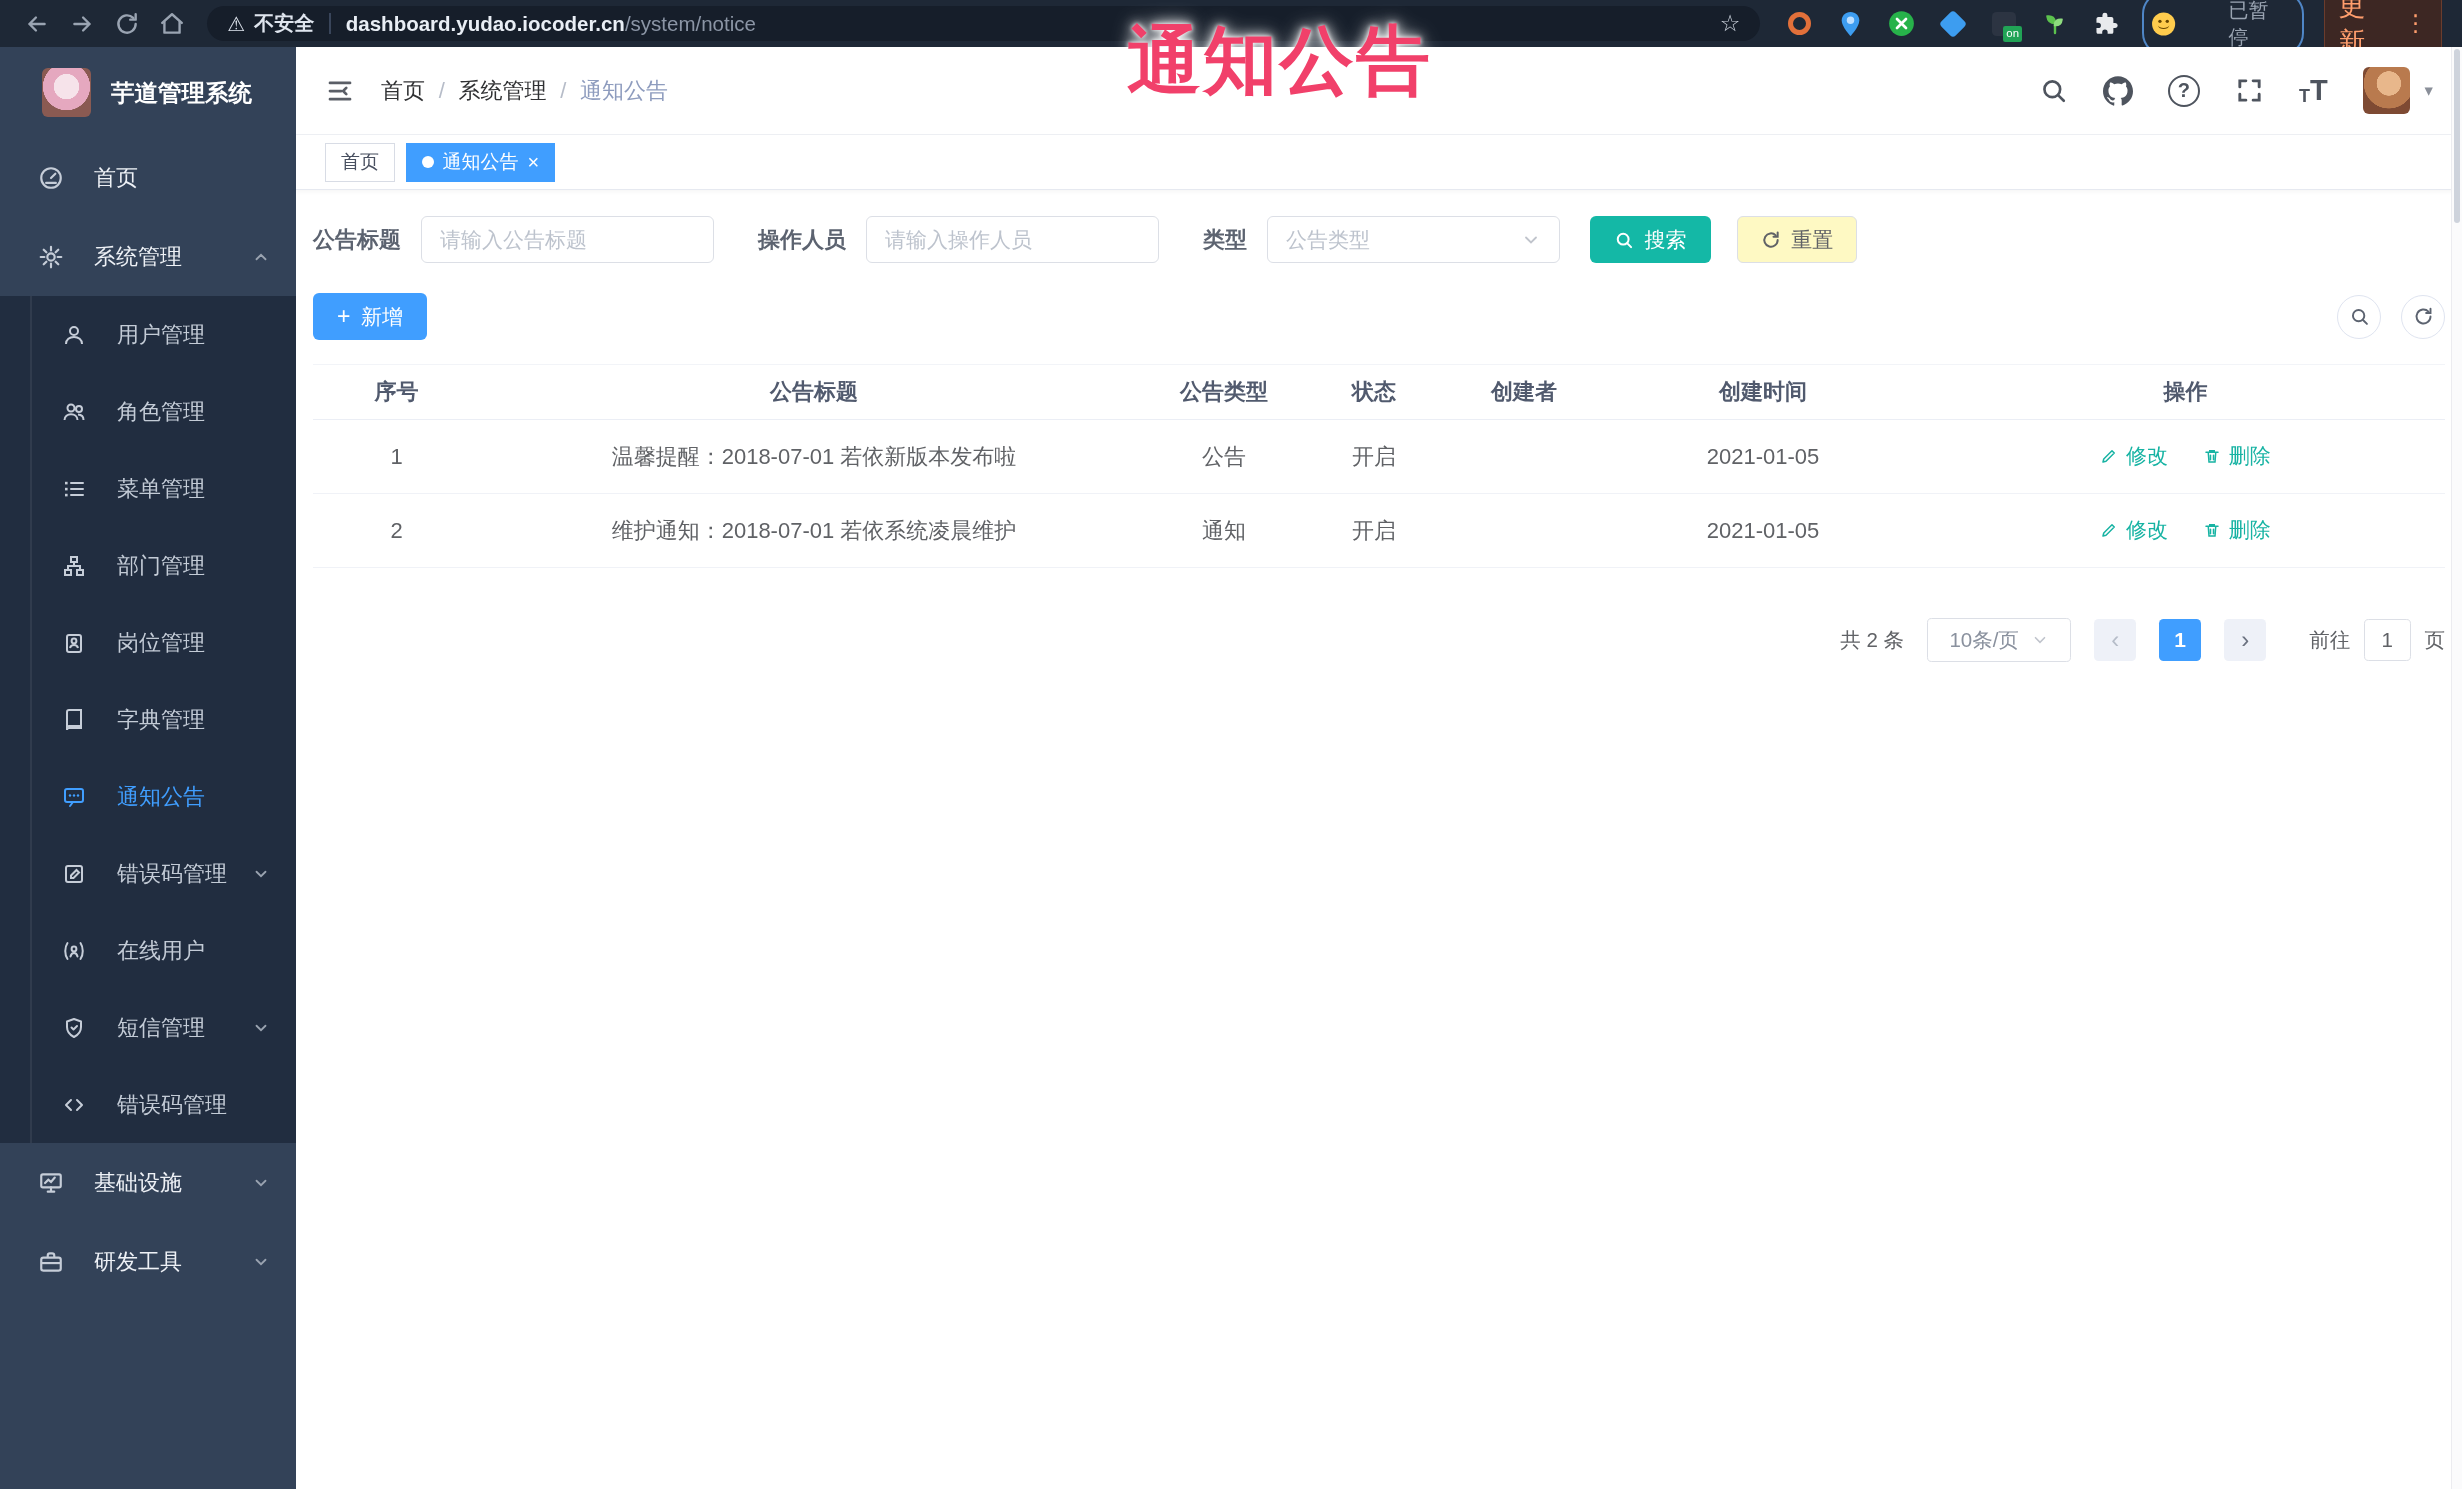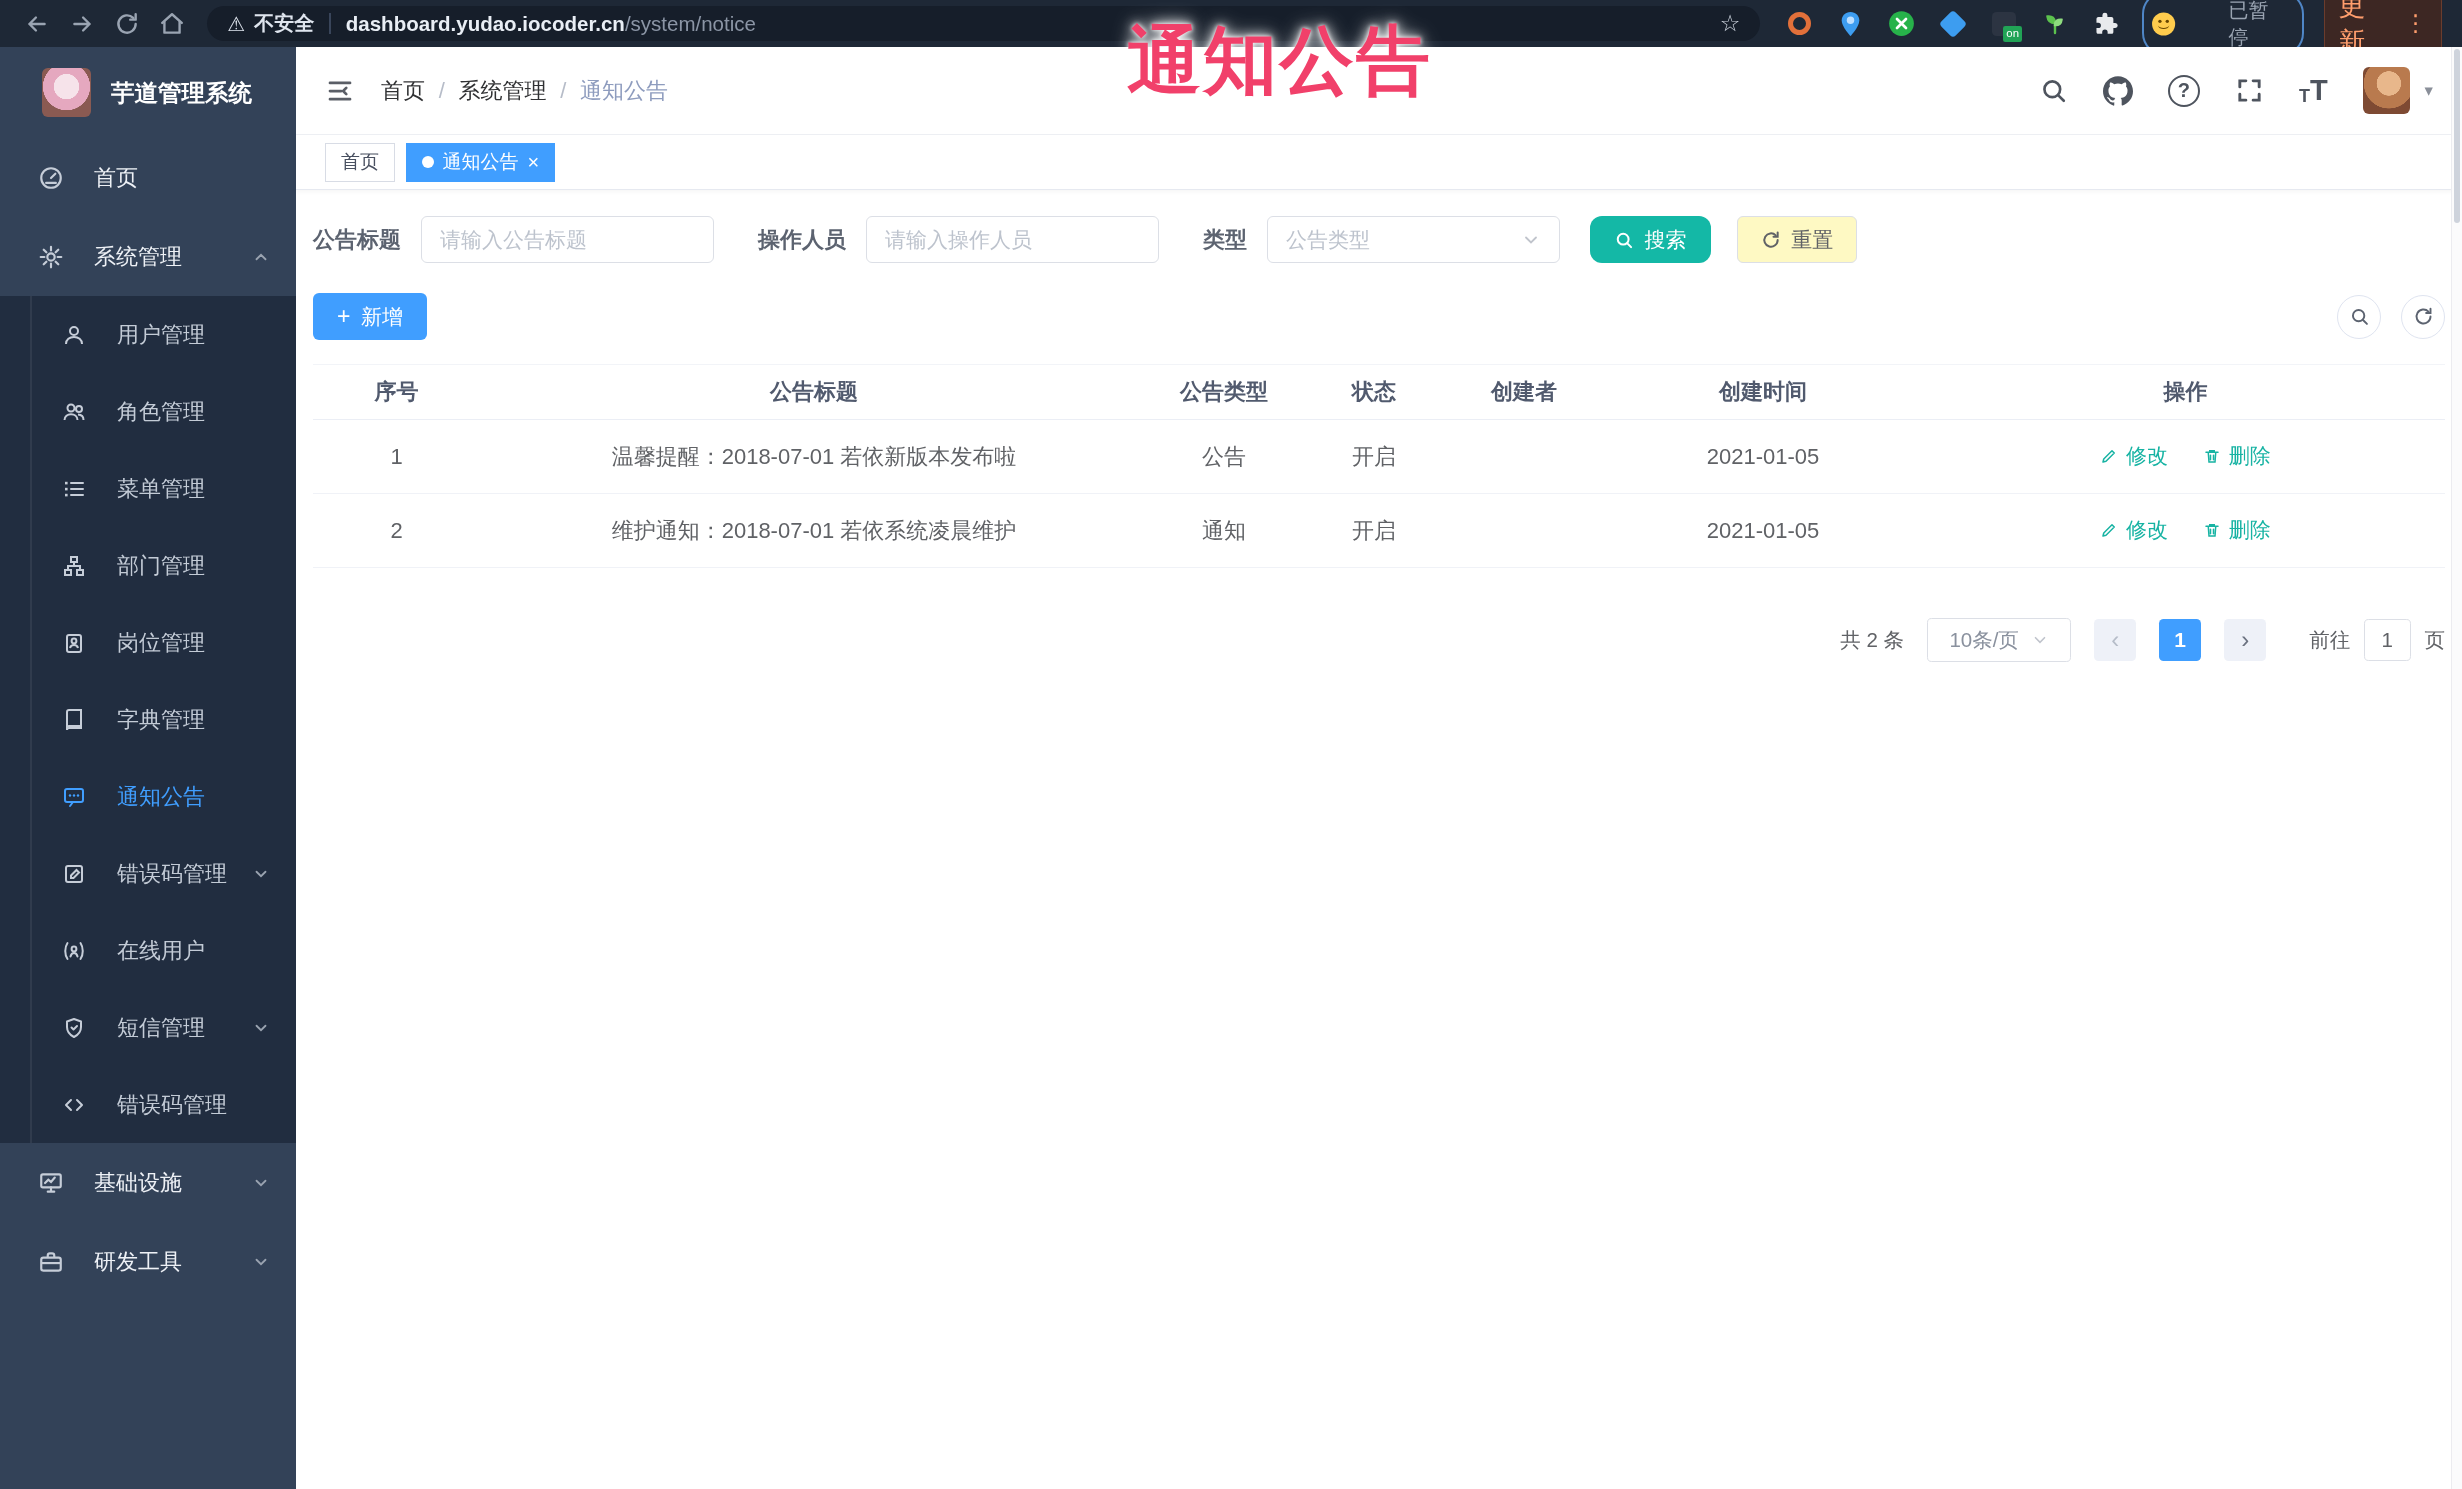--- a/index.html
+++ b/index.html
@@ -74,21 +74,21 @@
 
   .content { flex:1; padding:26px 17px; position:relative; }
   .filter-row { display:flex; align-items:center; }
   .f-group { display:flex; align-items:center; margin-right:44px; }
   .f-label { font-size:22px; color:#5c6370; font-weight:700; margin-right:20px; white-space:nowrap; }
   .f-input { width:293px; height:47px; border:1.5px solid #dcdfe6; border-radius:6px; padding:0 18px; font-size:21px; color:#606266; outline:none; }
   .f-input::placeholder { color:#bdc3cd; }
   .f-select { width:293px; height:47px; border:1.5px solid #dcdfe6; border-radius:6px; display:flex; align-items:center; padding:0 18px; color:#bdc3cd; font-size:21px; cursor:pointer; }
   .sel-chevron { margin-left:auto; color:#c0c4cc; }
   .btn { height:47px; border-radius:6px; display:inline-flex; align-items:center; gap:10.6px; font-size:21px; padding:0 23px; border:1.5px solid transparent; cursor:pointer; white-space:nowrap; }
-  .btn-search { background:#14b8a6; color:#fff; margin-right:26px;border-radius:12px; }
+  .btn-search { background:#14b8a6; color:#fff; margin-right:26px; }
   .btn-reset { background:#fef9c3; border-color:#dcdfe6; color:#606266; }
   .btn-add { background:#409eff; color:#fff; }
   .plus-glyph { font-size:23px; line-height:1; }
 
   .toolbar-row { display:flex; align-items:center; margin-top:30px; }
   .circle-btns { margin-left:auto; display:flex; gap:20px; }
   .circle-btn { width:44px; height:44px; border-radius:50%; border:1.5px solid #dfe4f0; background:#fff; display:flex; align-items:center; justify-content:center; color:#5c6370; cursor:pointer; }
 
   table.grid { margin-top:24px; width:100%; border-collapse:collapse; table-layout:fixed; border-top:1.5px solid #f2f4f8; }
   .grid th { height:55px; font-size:22px; color:#515a6e; font-weight:700; border-bottom:1.5px solid #ebeef5; text-align:center; }

